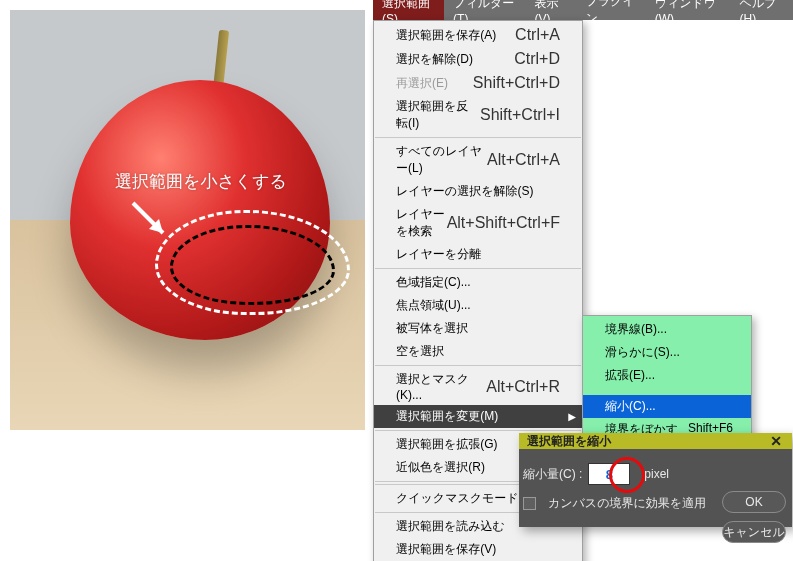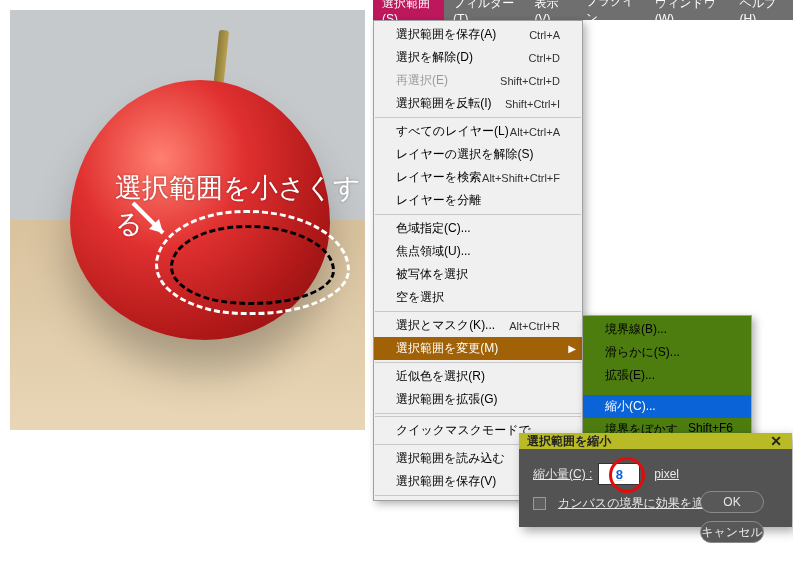--- a/index.html
+++ b/index.html
@@ -2,57 +2,57 @@
 <html><head>
 <meta charset="utf-8">
 <style>
   * { box-sizing: border-box; margin: 0; padding: 0; }
   body { font-family: "MS UI Gothic", "Meiryo", sans-serif; font-size: 12px; background: #fff; width: 793px; height: 561px; position: relative; overflow: hidden; }
 
   
   .img-area { position: absolute; left: 10px; top: 10px; width: 355px; height: 420px; background: linear-gradient(to bottom, #c6c9cc 0%, #c6c9cc 50%, #d9c29e 50%, #e8d6b6 100%); }
   .apple { position: absolute; left: 60px; top: 70px; width: 260px; height: 260px; border-radius: 50% 50% 48% 52% / 55% 55% 45% 45%; background: radial-gradient(ellipse at 35% 30%, #ff8070 0%, #e03030 35%, #b01818 70%, #7a1010 100%); box-shadow: 0 30px 40px rgba(0,0,0,0.25); }
   .stem { position: absolute; left: 205px; top: 20px; width: 10px; height: 80px; background: linear-gradient(to right, #8a7a3a, #b8a050); border-radius: 3px; transform: rotate(6deg); }
-  .annot-text { position: absolute; left: 105px; top: 160px; color: #fff; font-size: 27px; font-family: "Yu Gothic", sans-serif; font-weight: 500; text-shadow: 0 0 3px rgba(0,0,0,.3); }
+  .annot-text { position: absolute; left: 105px; top: 160px; color: #fff; font-size: 17px; font-family: "Yu Gothic", sans-serif; font-weight: 500; text-shadow: 0 0 3px rgba(0,0,0,.3); }
   .arrow-svg { position: absolute; left: 115px; top: 185px; }
   .sel-outer { position: absolute; left: 145px; top: 200px; width: 195px; height: 105px; border: 3px dashed #fff; border-radius: 48% 55% 52% 48% / 55% 60% 45% 50%; }
   .sel-inner { position: absolute; left: 160px; top: 215px; width: 165px; height: 80px; border: 3px dashed #000; border-radius: 48% 55% 52% 48% / 55% 60% 45% 50%; }
 
   
   .menubar { position: absolute; left: 373px; top: 0; right: 0; height: 20px; background: #6f6f6f; display: flex; align-items: center; color: #fff; font-size: 12px; }
   .menubar .mb-item { padding: 0 9px; height: 100%; display: flex; align-items: center; cursor: default; }
-  .menubar .mb-item.active { background: #be185d; }
+  .menubar .mb-item.active { background: #7f1d1d; }
 
   
   .menu { position: absolute; left: 373px; top: 20px; width: 210px; background: #f0f0f0; border: 1px solid #a0a0a0; box-shadow: 3px 3px 8px rgba(0,0,0,.3); padding: 2px 0; }
   .menu .mi { display: flex; justify-content: space-between; align-items: center; padding: 3px 22px 3px 22px; cursor: default; position: relative; }
-  .menu .mi .sc { color: #333; font-size: 11px; }
+  .menu .mi .sc { color: #333; font-size: 16px; }
   .menu .mi.disabled { color: #9a9a9a; }
-  .menu .mi.hl { background: #a16207; color: #fff; }
+  .menu .mi.hl { background: #404040; color: #fff; }
   .menu hr { border: none; border-top: 1px solid #c8c8c8; margin: 2px 1px; }
   .submenu-arrow { position: absolute; right: 6px; font-size: 10px; }
   
   
-  .submenu { position: absolute; left: 582px; top: 315px; width: 170px; background: #4d7c0f; border: 1px solid #a0a0a0; box-shadow: 3px 3px 8px rgba(0,0,0,.3); padding: 2px 0; }
+  .submenu { position: absolute; left: 582px; top: 315px; width: 170px; background: #86efac; border: 1px solid #a0a0a0; box-shadow: 3px 3px 8px rgba(0,0,0,.3); padding: 2px 0; }
   .submenu .mi { display: flex; justify-content: space-between; padding: 3px 18px 3px 22px; cursor: default; }
   .submenu .mi.hl { background: #0a64d8; color: #fff; margin-top: 8px; }
 
   
   .dialog { position: absolute; left: 519px; top: 433px; width: 273px; background: #535353; color: #e8e8e8; font-size: 12px; box-shadow: 4px 4px 10px rgba(0,0,0,.35); }
   .dialog .titlebar { background: #b8bb26; color: #222; height: 16px; display: flex; align-items: center; justify-content: space-between; padding: 0 8px; font-weight: bold; gap: 36px; }
   .dialog .titlebar .close { width: 16px; height: 16px; display: flex; align-items: center; justify-content: center; cursor: default; font-size: 14px; color: #222; }
-  .dialog .body { padding: 14px 14px 12px; position: relative; text-decoration: underline; }
+  .dialog .body { padding: 14px 4px 12px; position: relative; }
   .row1 { display: flex; align-items: center; gap: 6px; margin-bottom: 10px;}
   .row1 .label {}
   .row1 input { width: 42px; height: 22px; background: #fff; border: 1px solid #333; color: #0a64d8; text-align: center; font-size: 13px; font-weight: bold; }
   .row1 .unit { margin-left: 8px; }
   .red-circle { position: absolute; border: 3px solid #e30b0b; border-radius: 50%; width: 36px; height: 36px; left: 90px; top: 8px; pointer-events:none; }
   .row2 { display: flex; align-items: center; gap: 12px; }
   .row2 .chk { width: 13px; height: 13px; border: 1px solid #999; background: #5f5f5f; }
-  .btns { position: absolute; right: 28px; top: 42px; display: flex; flex-direction: column; gap: 8px; }
+  .btns { position: absolute; right: 6px; top: 42px; display: flex; flex-direction: column; gap: 8px; }
   .btn { width: 64px; height: 22px; border: 1px solid #8a8a8a; border-radius: 11px; background: #585858; color: #e8e8e8; display: flex; align-items: center; justify-content: center; cursor: default; font-size: 12px;}
   .dialog .body { min-height: 78px; }
 </style>
 </head>
 <body>
 
 <div class="img-area">
   <div class="stem"></div>
   <div class="apple"></div>
   <div class="annot-text">選択範囲を小さくする</div>
@@ -122,24 +122,24 @@
   <div class="mi">
       <span>選択とマスク(K)...</span>
       <span class="sc">Alt+Ctrl+R</span>
     </div>
   <div class="mi hl">
       <span>選択範囲を変更(M)</span>
       <span class="submenu-arrow">▶</span>
     </div>
   <hr>
   <div class="mi">
-      <span>近似色を選択(R)</span>
+      <span>選択範囲を拡張(G)</span>
     </div>
   <div class="mi">
-      <span>選択範囲を拡張(G)</span>
+      <span>近似色を選択(R)</span>
     </div>
   <hr>
   <hr>
   <div class="mi">
       <span>クイックマスクモードで</span>
     </div>
   <hr>
   <div class="mi">
       <span>選択範囲を読み込む</span>
     </div>

